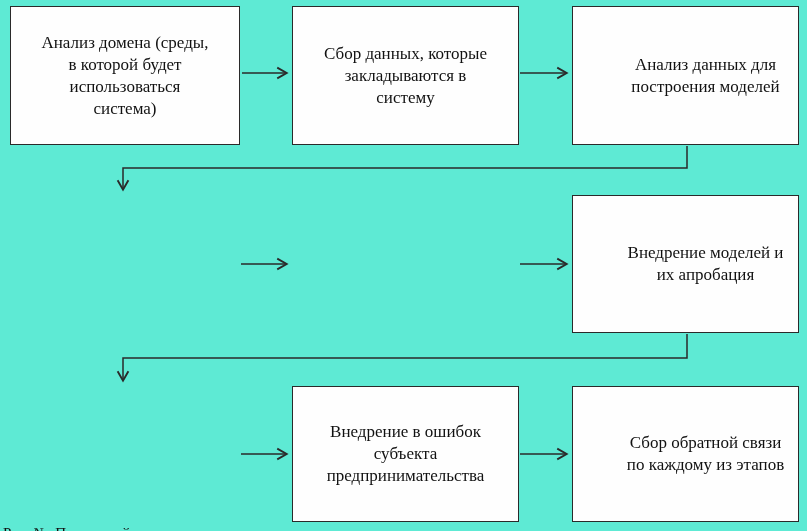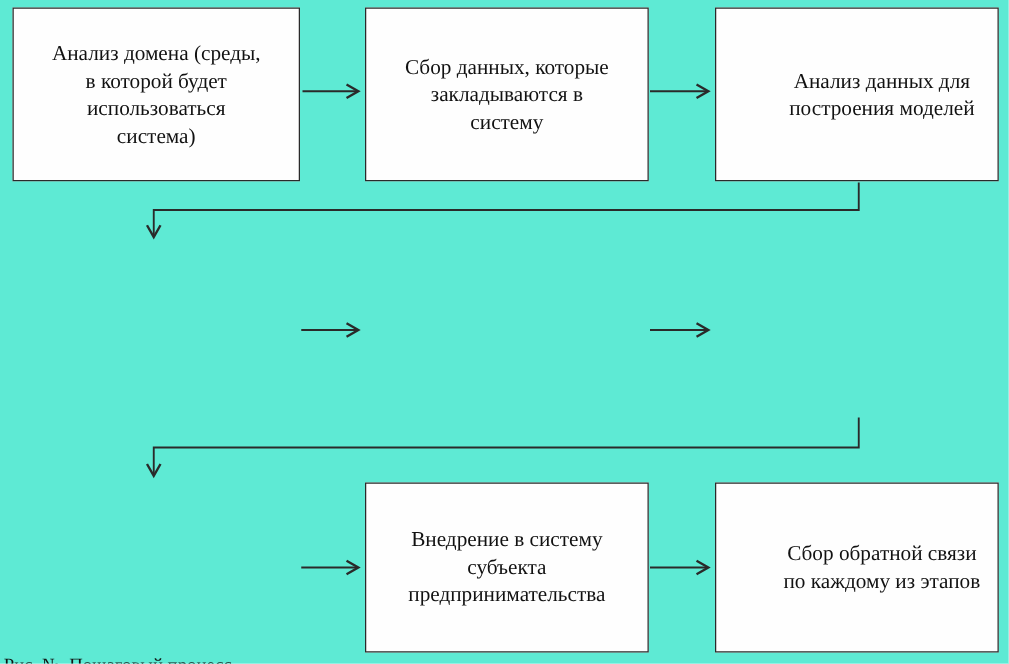--- a/index.html
+++ b/index.html
@@ -84,23 +84,27 @@
   <div class="flow-box r1 c2">
     <span>Сбор данных, которые
 закладываются в
 систему</span>
   </div>
   <div class="flow-box r1 c3">
     <span>Анализ данных для
 построения моделей</span>
   </div>
 
+  <div class="flow-box r2 c3">
+    <span>Внедрение моделей и
+их апробация</span>
+  </div>
 
   <div class="flow-box r3 c2">
-    <span>Внедрение в систему
+    <span>Внедрение в ошибок
 субъекта
 предпринимательства</span>
   </div>
   <div class="flow-box r3 c3">
     <span>Сбор обратной связи
 по каждому из этапов</span>
   </div>
 
   <div class="caption">Рис. №. Пошаговый процесс</div>
 

